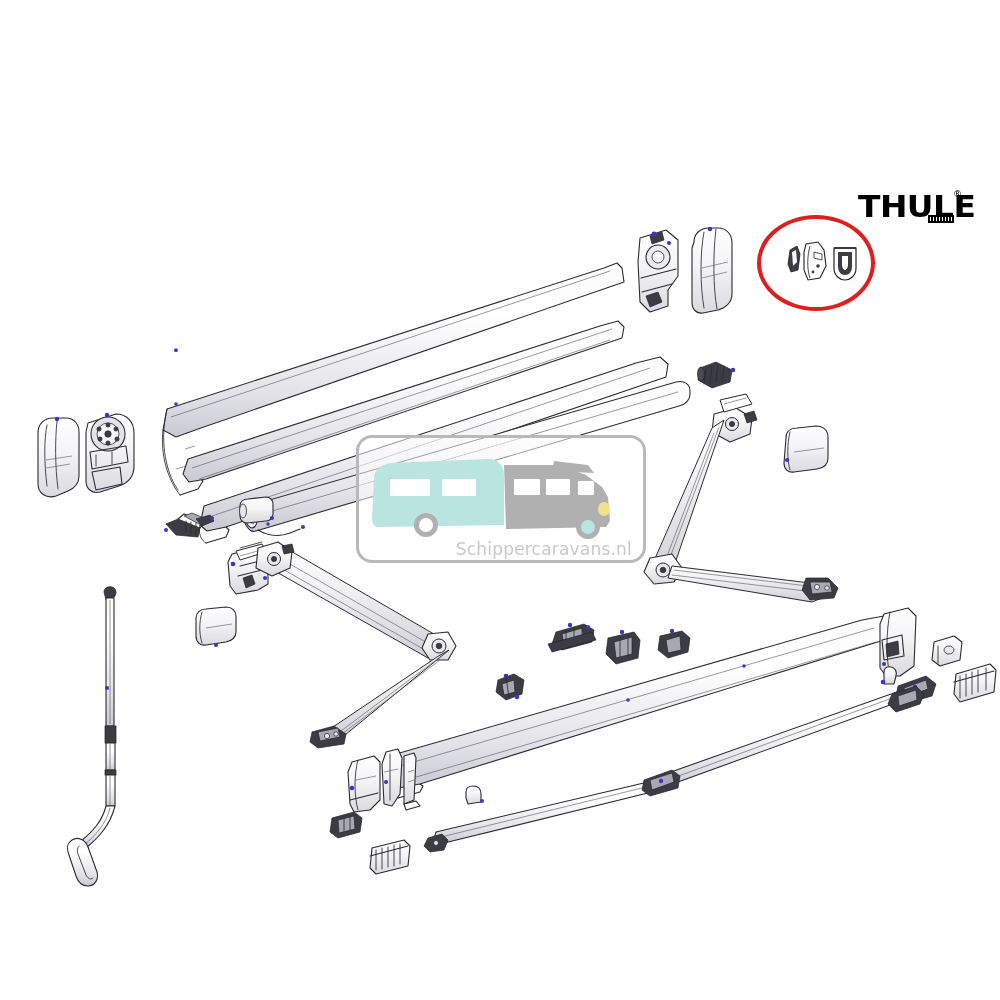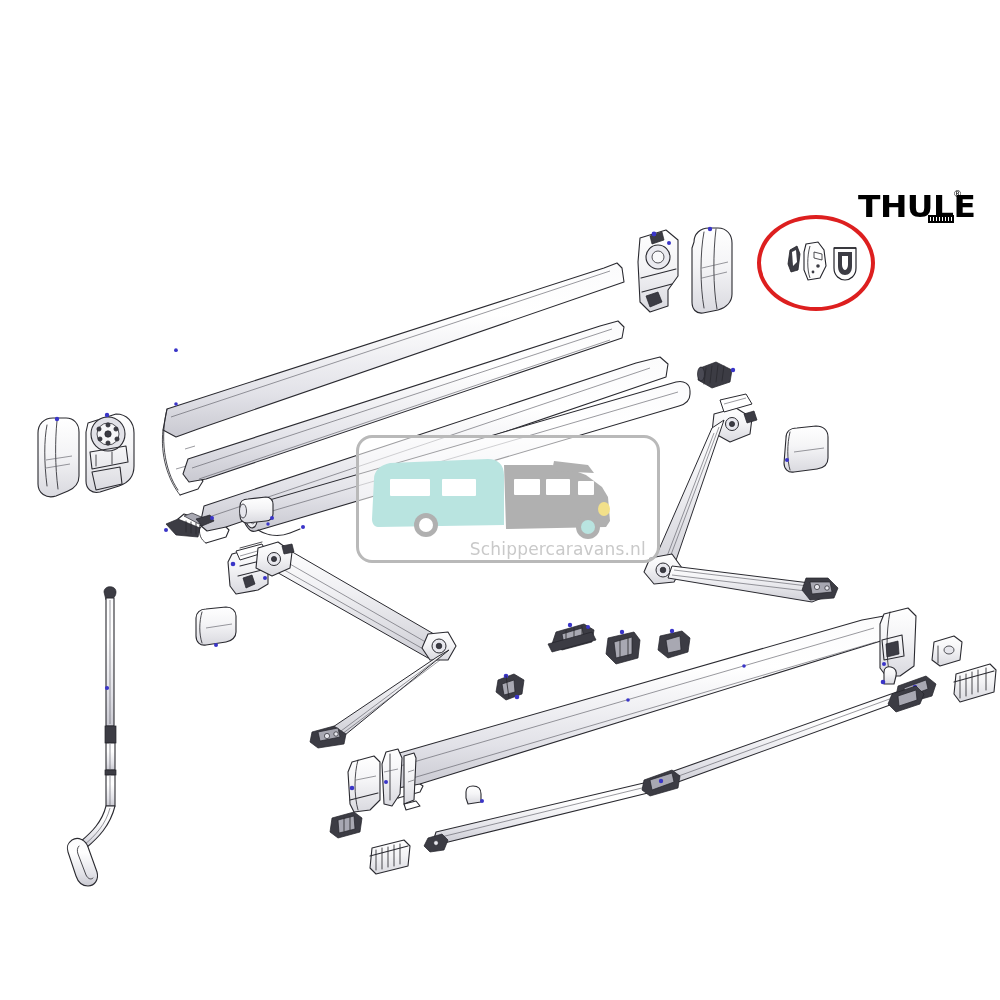--- a/index.html
+++ b/index.html
@@ -78,21 +78,20 @@
 
   
   #watermark {
     position: absolute;
     left: 356px;
     top: 435px;
     width: 290px;
     height: 128px;
     z-index: 20;
     pointer-events: none;
-    padding-left: 14px;
   }
   #watermark .wm-frame {
     position: absolute;
     left: 0; top: 0;
     width: 100%;
     height: 100%;
     border: 3px solid #b9b9b9;
     border-radius: 16px;
     box-sizing: border-box;
     background: rgba(255,255,255,0.55);

